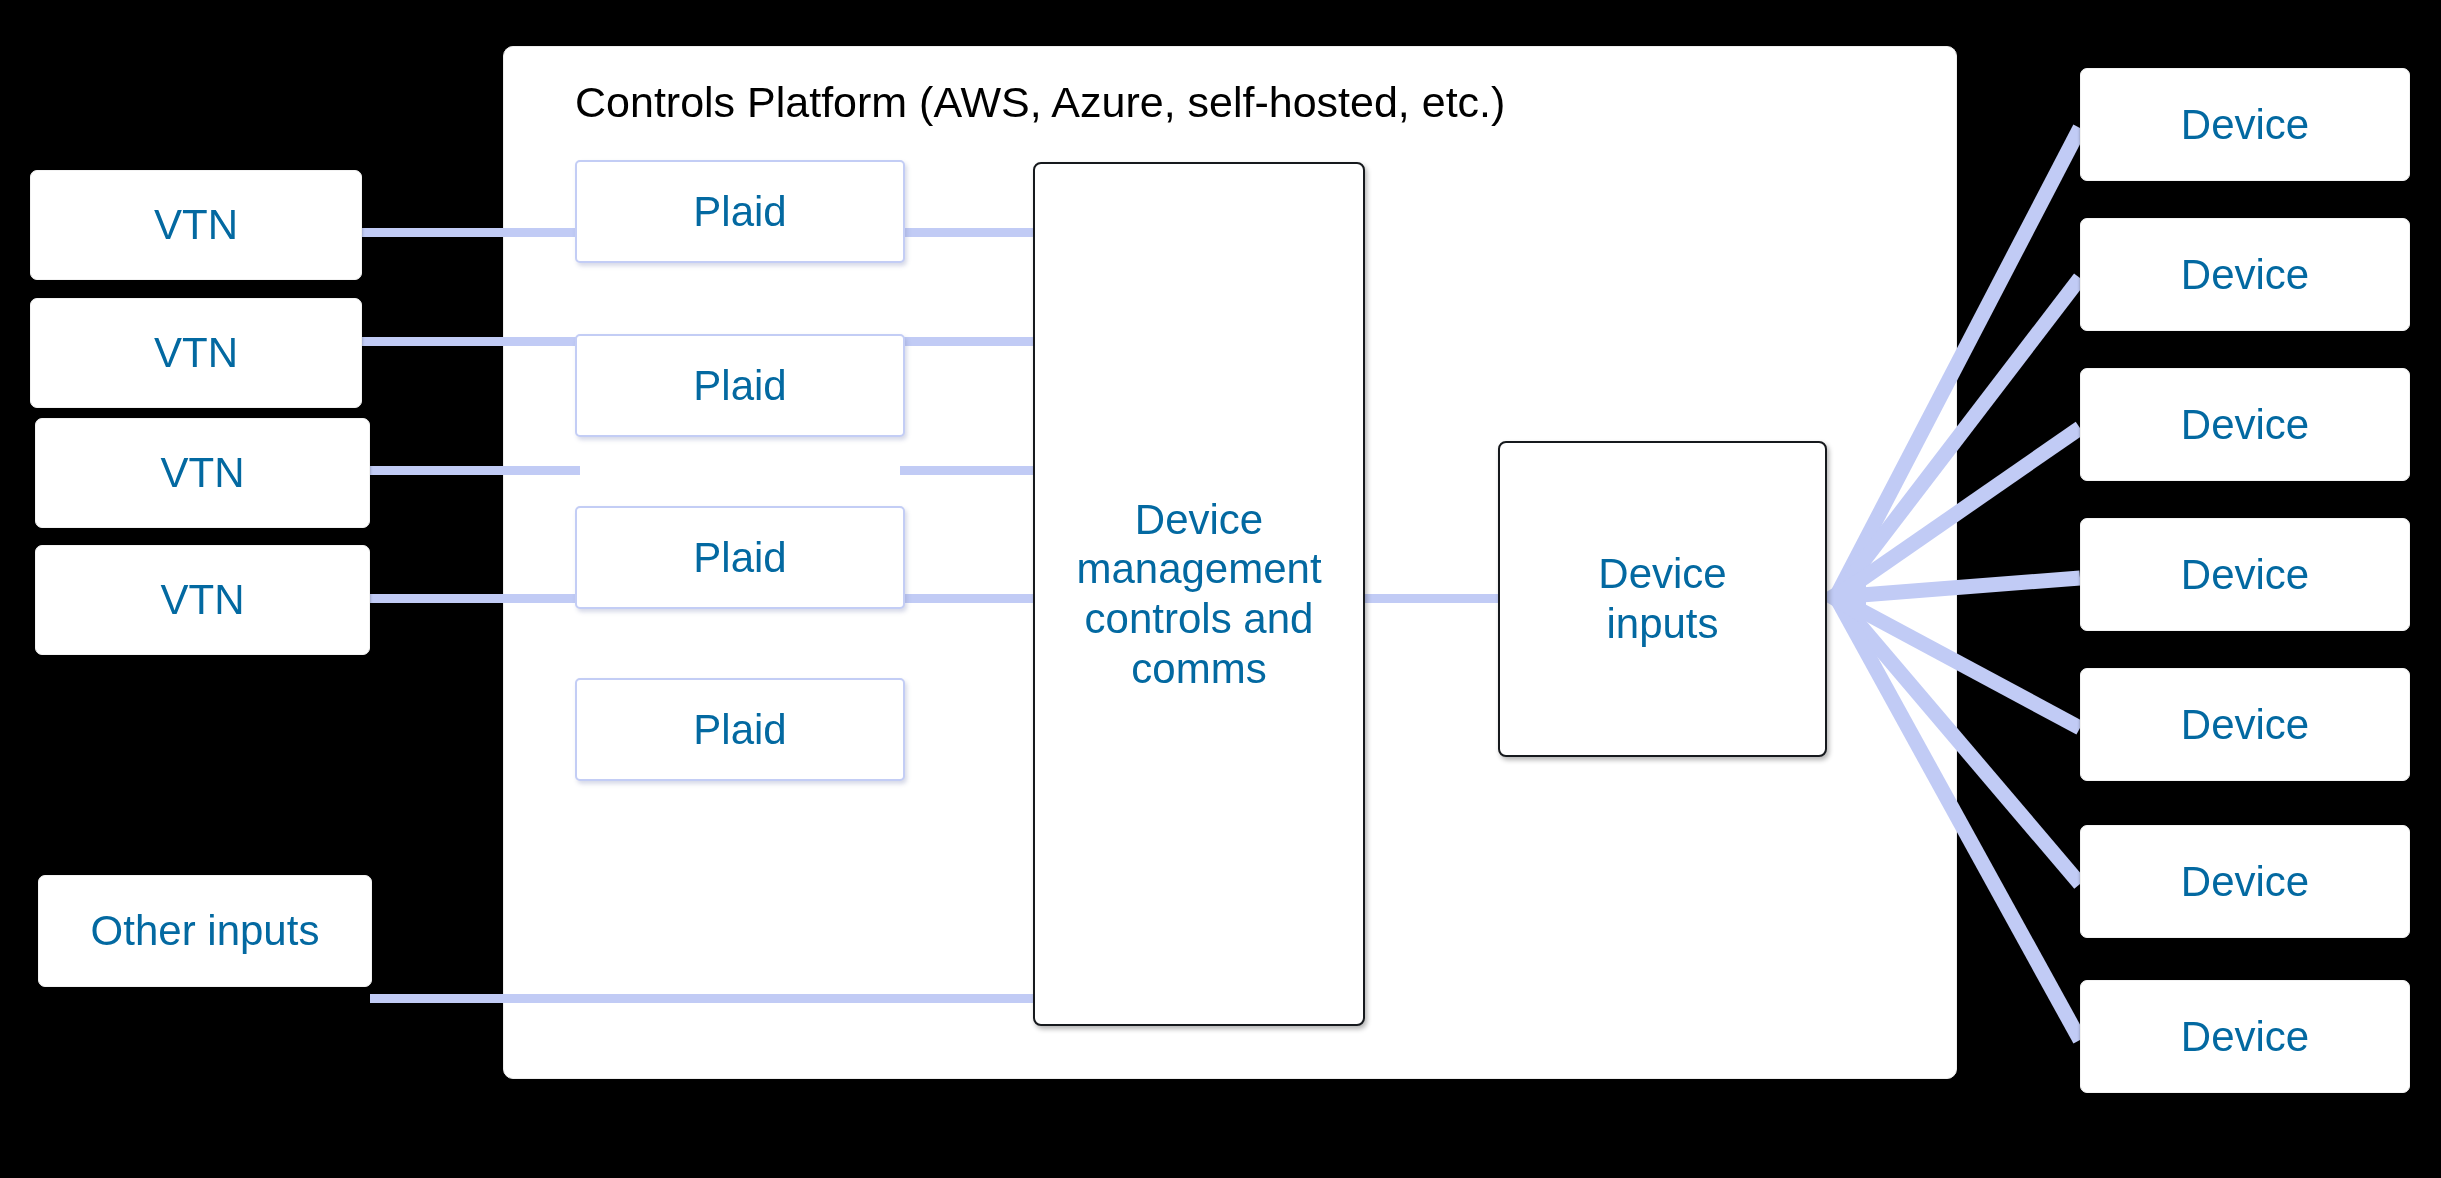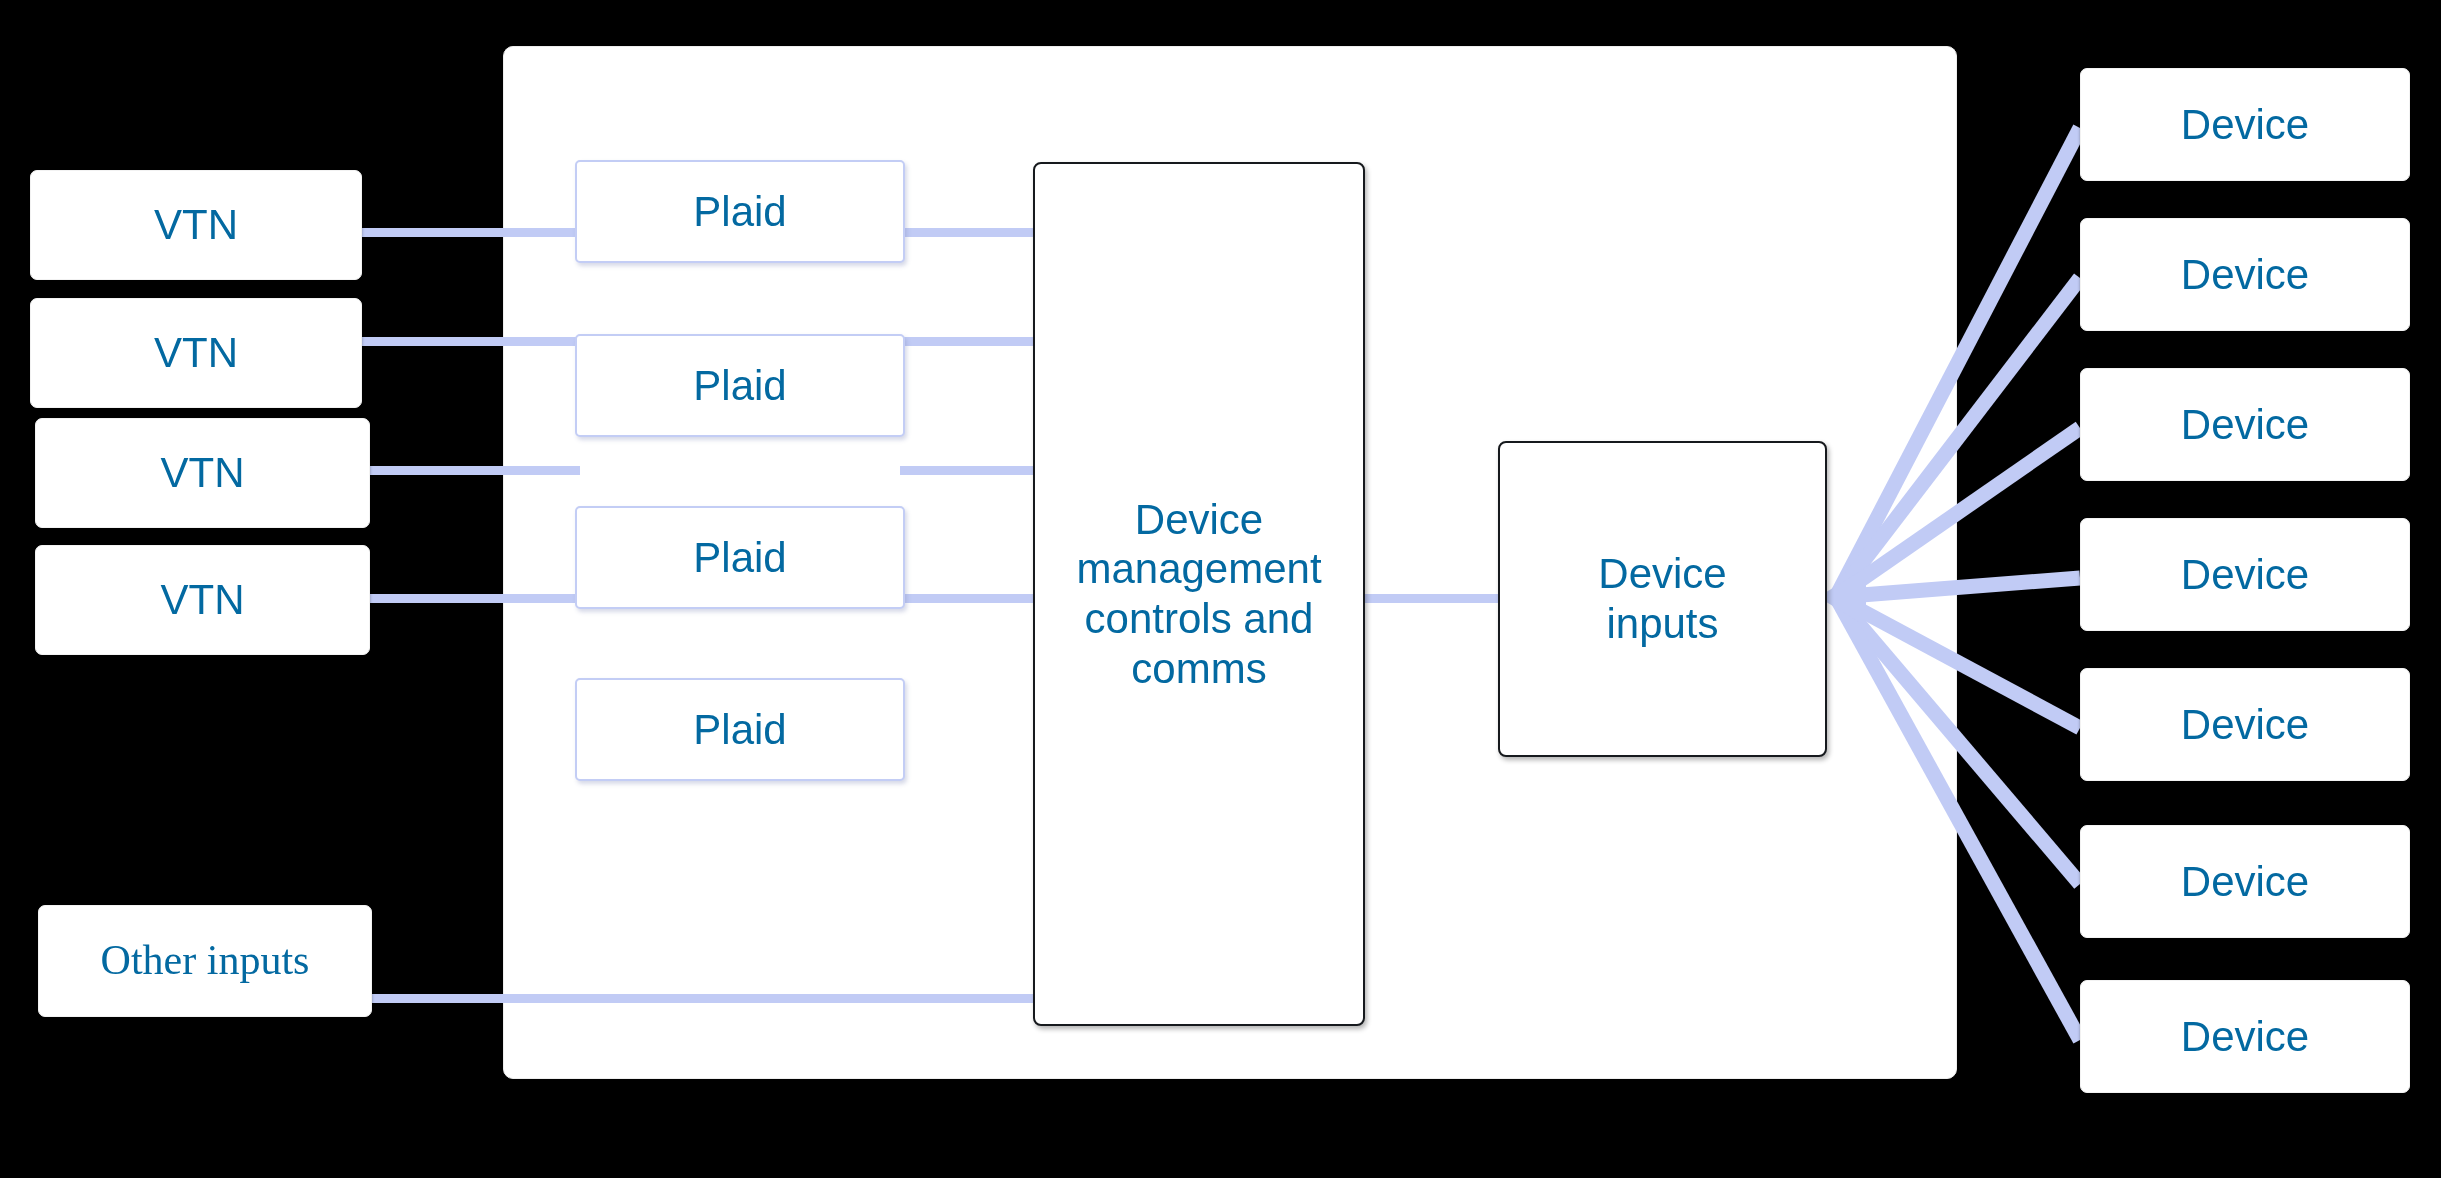--- a/index.html
+++ b/index.html
@@ -95,34 +95,35 @@
     z-index: 3;
     pointer-events: none;
   }
 </style>
 </head>
 <body>
 
 <div id="stage">
 
   <div id="platform"></div>
+  <div id="platform-title">Controls Platform (AWS, Azure, self-hosted, etc.)</div>
 
   <div class="node plain" style="left:30px;  top:170px; width:332px; height:110px;">
     <span>VTN</span>
   </div>
   <div class="node plain" style="left:30px;  top:298px; width:332px; height:110px;">
     <span>VTN</span>
   </div>
   <div class="node plain" style="left:35px;  top:418px; width:335px; height:110px;">
     <span>VTN</span>
   </div>
   <div class="node plain" style="left:35px;  top:545px; width:335px; height:110px;">
     <span>VTN</span>
   </div>
-  <div class="node plain" style="left:38px;  top:905px; width:334px; height:112px;font-family:Liberation Serif, serif;">
+  <div class="node plain" style="left:38px;  top:875px; width:334px; height:112px;">
     <span>Other inputs</span>
   </div>
 
   <div class="node plaid" style="left:575px; top:160px; width:330px; height:103px;">
     <span>Plaid</span>
   </div>
   <div class="node plaid" style="left:575px; top:334px; width:330px; height:103px;">
     <span>Plaid</span>
   </div>
   <div class="node plaid" style="left:575px; top:506px; width:330px; height:103px;">

